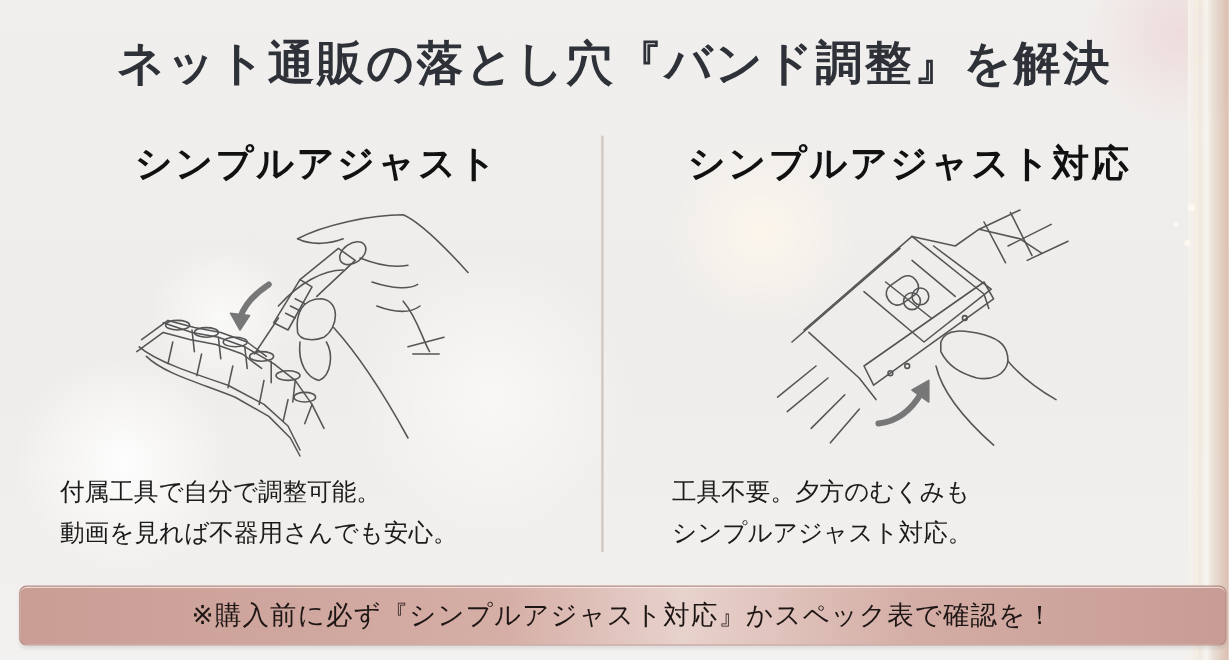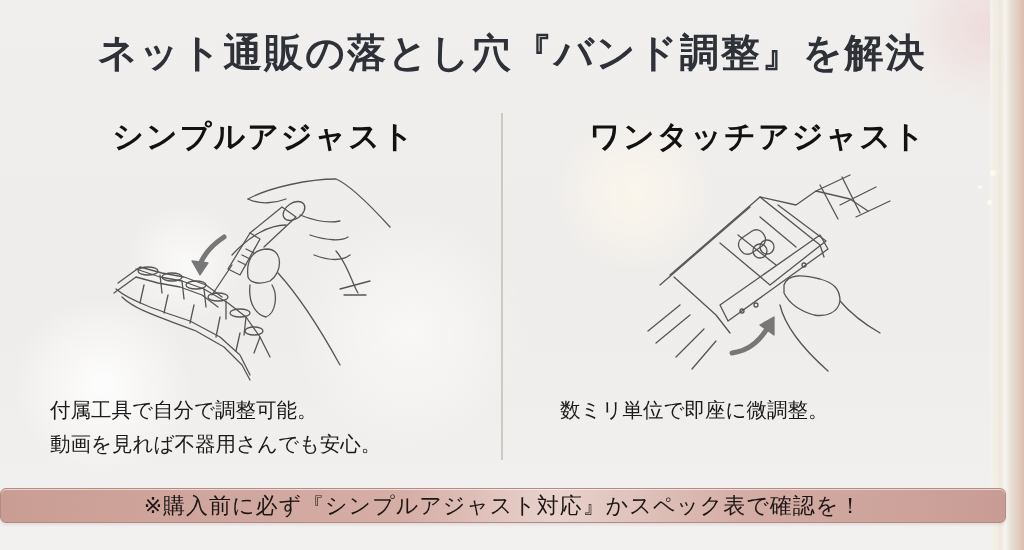--- a/index.html
+++ b/index.html
@@ -49,41 +49,41 @@
     .illus.right { left: 620px; top: 165px; width: 320px; height: 220px; }
     .illus svg { width: 100%; height: 100%; }
 
     .desc {
       position: absolute; text-align: left; font-size: 20.5px; line-height: 34px; color: #1b1b1b;
     }
     .desc.left { left: 50px; width: 420px; top: 393px; }
     .desc.right { left: 560px; width: 420px; top: 393px; }
 
     .banner {
-      position: absolute; left: 0; top: 488px; width: 1006px; height: 35px;
+      position: absolute; left: 16px; top: 488px; width: 1006px; height: 50px;
       border-radius: 6px;
       background: linear-gradient(90deg, #c99d94 0%, #d5aea6 40%, #e8d2cc 55%, #d3aca4 75%, #c89c94 100%);
       border: 1px solid #b68a82;
       box-shadow: 0 1px 0 rgba(255,255,255,0.6) inset, 0 2px 3px rgba(0,0,0,0.08);
       display: flex; align-items: center; justify-content: center;
       font-size: 22px; color: #1e1614; letter-spacing: 1px;
     }
   </style>
 </head>
 <body>
 
 <div class="right-edge"></div>
 <div class="sparkle" style="left:990px;top:170px;width:6px;height:6px;"></div>
 <div class="sparkle" style="left:978px;top:185px;width:4px;height:4px;"></div>
 <div class="sparkle" style="left:987px;top:200px;width:5px;height:5px;"></div>
 
 <h1 class="main-title">ネット通販の落とし穴『バンド調整』を解決</h1>
 
 <h2 class="col-title left">シンプルアジャスト</h2>
-<h2 class="col-title right">ワンタッチアジャスト</h2>
+<h2 class="col-title right">シンプルアジャスト対応</h2>
 
 <div class="divider"></div>
 
 <div class="illus left">
   <svg viewBox="0 0 320 220" fill="none" stroke="#555" stroke-width="1.3" stroke-linejoin="round" stroke-linecap="round">
 
     <g>
       <path d="M18 118 L40 102 L62 108 L84 112 L106 120 L122 132"></path>
       <path d="M14 128 L36 112 L58 118 L80 122 L102 130 L118 142"></path>
       <path d="M16 124 C30 136 60 146 90 156 L120 172 L140 190 L150 210"></path>
@@ -153,18 +153,19 @@
     <path d="M140 160 L154 152 L154 170 Z" fill="#777" stroke="#777"></path>
   </svg>
 </div>
 
 <div class="desc left">
   <div>付属工具で自分で調整可能。</div>
   <div>動画を見れば不器用さんでも安心。</div>
 </div>
 
 <div class="desc right">
-  <div>数ミリ単位で即座に微調整。</div>
+  <div>工具不要。夕方のむくみも</div>
+  <div>シンプルアジャスト対応。</div>
 </div>
 
 <div class="banner">
   <span>※購入前に必ず『シンプルアジャスト対応』かスペック表で確認を！</span>
 </div>
 
 </body></html>

